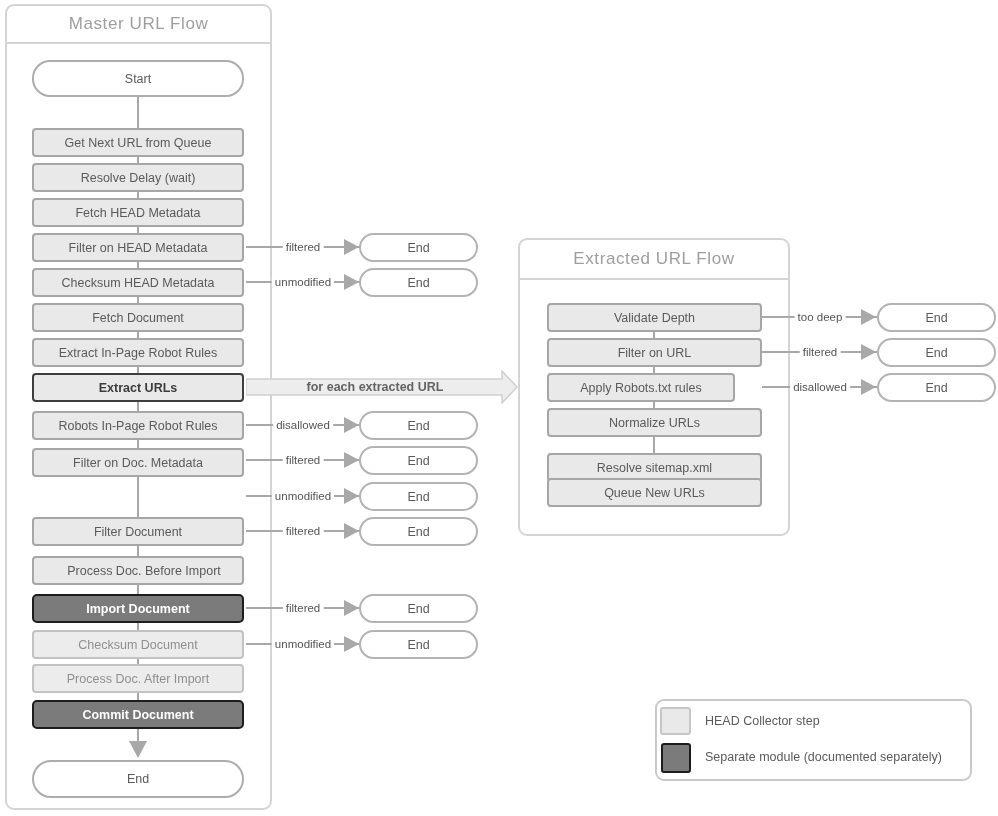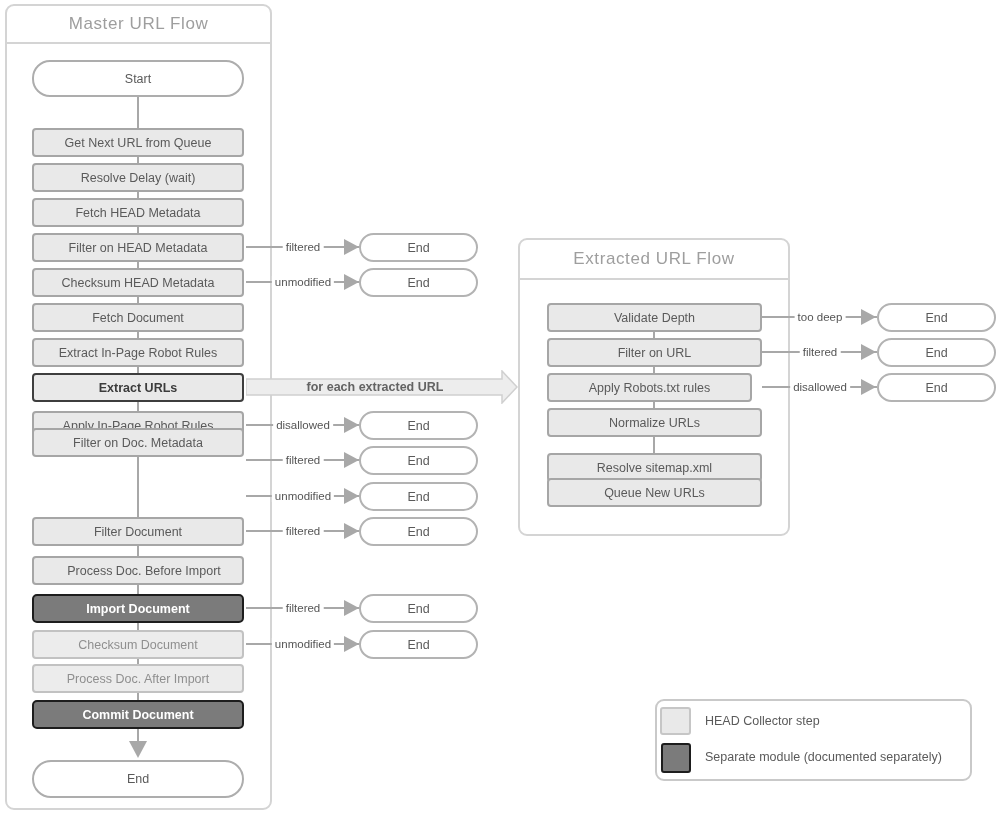--- a/index.html
+++ b/index.html
@@ -69,22 +69,22 @@
   <div class="pill" style="left:32px;top:760px;width:212px;height:38px;border-radius:19px;">End</div>
 
   <div class="box" style="top:128px;">Get Next URL from Queue</div>
   <div class="box" style="top:163px;">Resolve Delay (wait)</div>
   <div class="box" style="top:198px;">Fetch HEAD Metadata</div>
   <div class="box" style="top:233px;">Filter on HEAD Metadata</div>
   <div class="box" style="top:268px;">Checksum HEAD Metadata</div>
   <div class="box" style="top:303px;">Fetch Document</div>
   <div class="box" style="top:338px;">Extract In-Page Robot Rules</div>
   <div class="box emphasis" style="top:373px;">Extract URLs</div>
-  <div class="box" style="top:411px;">Apply In-Page Robot Rules</div>
-  <div class="box" style="top:428px;">Filter on Doc. Metadata</div>
+  <div class="box" style="top:411px;">Robots In-Page Robot Rules</div>
+  <div class="box" style="top:448px;">Filter on Doc. Metadata</div>
   <div class="box" style="top:517px;">Filter Document</div>
   <div class="box" style="top:556px;padding-left:12px;">Process Doc. Before Import</div>
   <div class="box module" style="top:594px;">Import Document</div>
   <div class="box faded" style="top:630px;text-align:center;">Checksum Document</div>
   <div class="box faded" style="top:664px;">Process Doc. After Import</div>
   <div class="box module" style="top:700px;">Commit Document</div>
 
   <div class="hline" style="left:246px;top:246px;width:114px;"></div>
   <div class="branch-label" style="left:303px;top:247px;">filtered</div>
   <div class="tri-r" style="left:344px;top:239px;"></div>
@@ -120,21 +120,21 @@
   <div class="tri-r" style="left:344px;top:600px;"></div>
   <div class="endpill" style="left:359px;top:594px;">End</div>
 
   <div class="hline" style="left:246px;top:643px;width:114px;"></div>
   <div class="branch-label" style="left:303px;top:644px;">unmodified</div>
   <div class="tri-r" style="left:344px;top:636px;"></div>
   <div class="endpill" style="left:359px;top:630px;">End</div>
 
   <div class="box" style="left:547px;width:215px;top:303px;">Validate Depth</div>
   <div class="box" style="left:547px;width:215px;top:338px;">Filter on URL</div>
-  <div class="box" style="left:547px;width:205px;top:373px;">Apply Robots.txt rules</div>
+  <div class="box" style="left:547px;width:188px;top:373px;">Apply Robots.txt rules</div>
   <div class="box" style="left:547px;width:215px;top:408px;">Normalize URLs</div>
   <div class="box" style="left:547px;width:215px;top:453px;">Resolve sitemap.xml</div>
   <div class="box" style="left:547px;width:215px;top:478px;">Queue New URLs</div>
 
   <div class="hline" style="left:762px;top:316px;width:115px;"></div>
   <div class="branch-label" style="left:820px;top:317px;">too deep</div>
   <div class="tri-r" style="left:861px;top:309px;"></div>
   <div class="endpill" style="left:877px;top:303px;">End</div>
 
   <div class="hline" style="left:762px;top:351px;width:115px;"></div>

